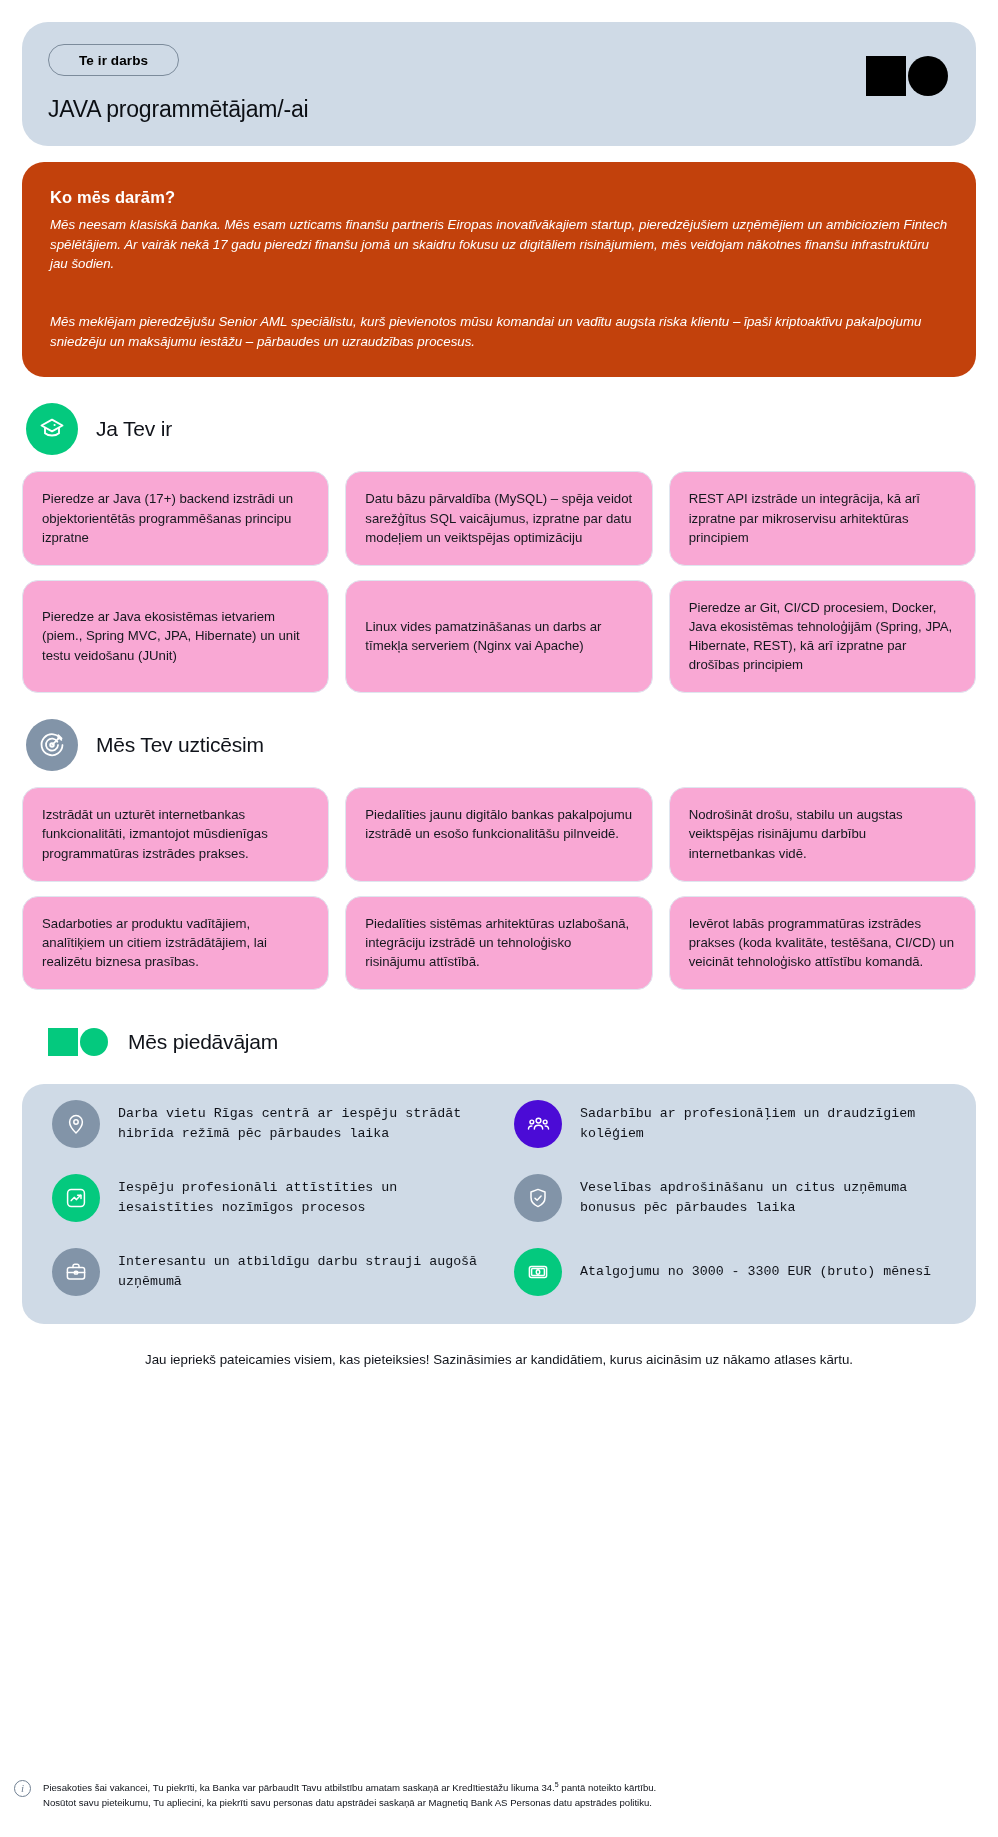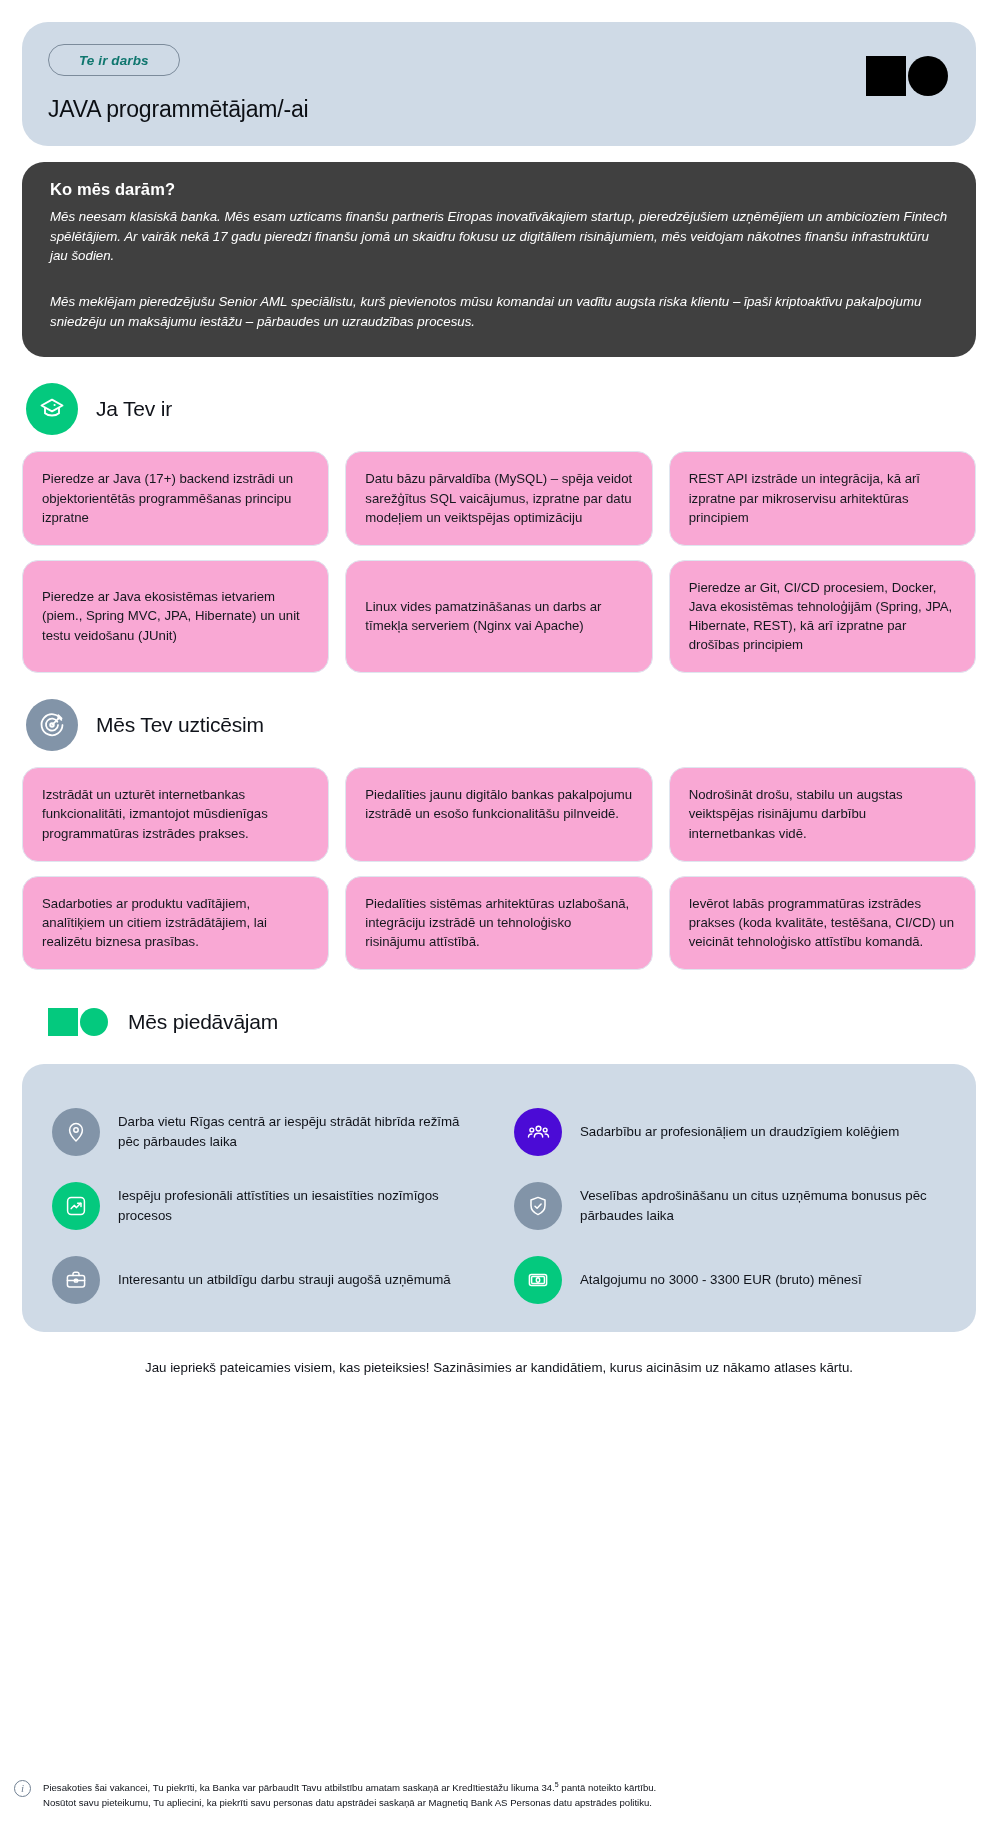--- a/index.html
+++ b/index.html
@@ -29,24 +29,23 @@
   .badge {
     display: inline-flex;
     align-items: center;
     justify-content: center;
     height: 32px;
     padding: 0 30px;
     border: 1.4px solid #7c8b9b;
     border-radius: 18px;
     font-size: 13.5px;
     font-weight: 700;
-    color: #0f766e;
+    color: #000000;
     letter-spacing: .1px;
     background: transparent;
-    font-style: italic;
   }
   .hero-title {
     margin-top: 20px;
     font-size: 23px;
     font-weight: 400;
     color: #0c0f14;
     letter-spacing: -0.2px;
   }
   .hero-logo {
     position: absolute;
@@ -54,38 +53,38 @@
     top: 34px;
     display: flex;
     align-items: center;
   }
   .logo-sq { width: 40px; height: 40px; background: #000; }
   .logo-ci { width: 40px; height: 40px; background: #000; border-radius: 50%; margin-left: 2px; }
 
   
   .purple {
     margin-top: 16px;
-    background: #404040;
+    background: #c2410c;
     border-radius: 22px;
-    padding: 18px 28px 26px 28px;
+    padding: 26px 28px 26px 28px;
     color: #ffffff;
   }
   .purple h2 {
     font-size: 16.5px;
     font-weight: 700;
     margin-bottom: 8px;
     letter-spacing: .1px;
   }
   .purple p {
     font-size: 13.3px;
     line-height: 1.48;
     font-weight: 400;
     font-style: italic;
   }
-  .purple p + p { margin-top: 26px; }
+  .purple p + p { margin-top: 38px; }
 
   
   .sec-head {
     display: flex;
     align-items: center;
     gap: 18px;
     margin: 26px 0 16px 4px;
   }
   .sec-icon {
     width: 52px; height: 52px;
@@ -122,24 +121,25 @@
     display: flex;
     align-items: flex-start;
   }
   .card.bottom { align-items: center; }
 
   
   .offer {
     margin-top: 8px;
     background: #cfdae6;
     border-radius: 22px;
-    padding: 44px 30px 28px 30px;
+    padding: 16px 30px 28px 30px;
     display: grid;
     grid-template-columns: 1fr 1fr;
     gap: 26px 30px;
+    font-family: Liberation Mono, monospace;
   }
   .offer-item { display: flex; align-items: center; gap: 18px; }
   .offer-ico {
     width: 48px; height: 48px; border-radius: 50%;
     flex: 0 0 auto;
     display: flex; align-items: center; justify-content: center;
   }
   .ico-slate { background: #8294a8; }
   .ico-green { background: #04c97e; }
   .ico-purple { background: #4b0bd6; }

